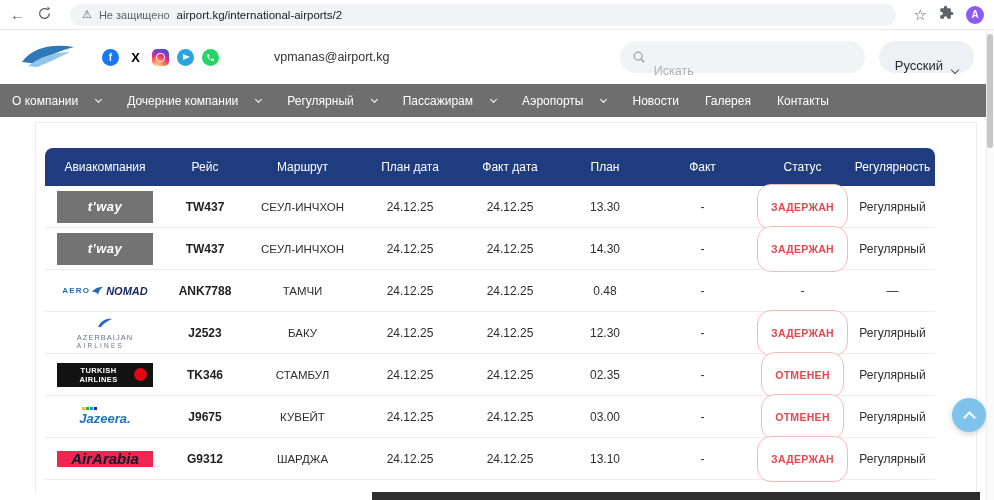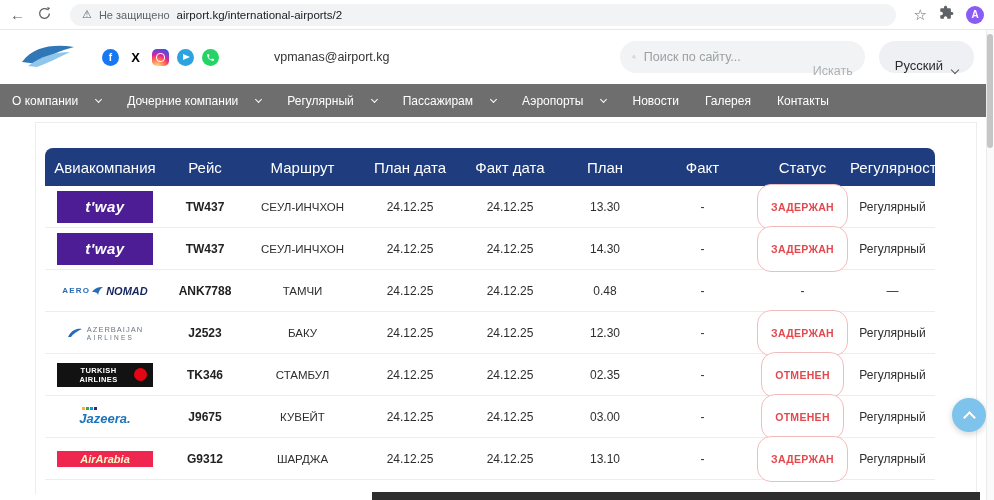--- a/index.html
+++ b/index.html
@@ -54,50 +54,50 @@
   .nav-item { color:#fff; font-size:12px; display:flex; align-items:center; gap:18px; cursor:pointer;
     white-space:nowrap; }
 
   
   .card { margin:5px 16px 0 35px; width:942px; background:#fff;
     border:1px solid #ededed; border-bottom:none; height:372px; padding:25px 0 0 9px; }
   .ftable { width:890px; }
   .thead, .trow { display:grid;
     grid-template-columns:120px 80px 115px 100px 100px 90px 105px 95px 85px;
     align-items:center; text-align:center; }
-  .thead { height:38px; background:#1e3c7e; border-radius:8px 8px 0 0; color:#fff; font-size:15px; }
+  .thead { height:38px; background:#1e3c7e; border-radius:8px 8px 0 0; color:#fff; font-size:12px; }
   .trow { height:42px; border-bottom:1px solid #ededed; font-size:12px; color:#2e2e2e; }
   .cell { overflow:hidden; }
   .flight { font-weight:700; color:#222; }
   .route { font-size:11.5px; }
   .airline-cell { display:flex; justify-content:center; align-items:center; }
   .badge { display:inline-block; padding:16px 13px; border:1.5px solid #f3bcbc; border-radius:14px;
     color:#e2494e; font-weight:700; font-size:10.5px; letter-spacing:.3px; background:#fff; }
 
   
-  .logo-tway { width:96px; height:32px; background:#4c1d95; color:#fff; font-weight:700;
-    font-style:italic; font-size:15px; display:flex; align-items:center; justify-content:center;
+  .logo-tway { width:96px; height:32px; background:#737373; color:#fff; font-weight:700;
+    font-style:italic; font-size:13px; display:flex; align-items:center; justify-content:center;
     letter-spacing:.5px; }
   .logo-aeronomad { display:flex; align-items:center; gap:2px; }
   .an-left { font-size:8px; color:#2a6bb5; letter-spacing:1.2px; font-weight:600; }
   .an-right { font-size:11px; color:#17265e; font-weight:800; font-style:italic; }
-  .logo-az { display:flex; align-items:center; gap:4px; }
+  .logo-az { display:flex; align-items:center; gap:4px;flex-direction:column; }
   .az-text { text-align:left; color:#6a7682; }
   .az-l1 { font-size:7.5px; letter-spacing:1px; }
   .az-l2 { font-size:6.5px; letter-spacing:2.2px; }
   .logo-turkish { width:96px; height:24px; background:#121212; color:#fff; display:flex;
     align-items:center; justify-content:space-between; padding:0 6px; }
   .tk-text { font-size:7.5px; font-weight:700; letter-spacing:.4px; }
   .tk-emblem { width:13px; height:13px; border-radius:50%; background:#e30613; flex:0 0 auto; }
   .logo-jazeera { display:flex; flex-direction:column; align-items:flex-start; }
   .jz-mosaic { display:flex; gap:1px; margin-left:3px; margin-bottom:1px; }
   .jz-sq { width:3px; height:3px; }
   .jz-text { font-size:13px; font-weight:800; font-style:italic; color:#1b74bc; }
-  .logo-airarabia { width:96px; height:16px; background:#ee2650; color:#fef9c3; font-weight:700;
-    font-style:italic; font-size:11px; display:flex; align-items:center; justify-content:center; }
+  .logo-airarabia { width:96px; height:16px; background:#ee2650; color:#0f172a; font-weight:700;
+    font-style:italic; font-size:15px; display:flex; align-items:center; justify-content:center; }
 
   
   .scroll-top { position:absolute; right:8px; bottom:68px; width:34px; height:34px; border-radius:50%;
     background:#7ec3ec; display:flex; align-items:center; justify-content:center; cursor:pointer;
     box-shadow:0 2px 6px rgba(0,0,0,.18); }
   .chev-up { width:9px; height:9px; border-left:2.5px solid #fff; border-top:2.5px solid #fff;
     transform:rotate(45deg); margin-top:4px; }
   .scrollbar-track { position:absolute; right:0; top:30px; bottom:0; width:8px; background:#fafafa;
     border-left:1px solid #ececec; }
   .scrollbar-thumb { position:absolute; right:1px; top:34px; width:6px; height:114px;
@@ -148,21 +148,20 @@
           <path fill="#fff" d="M6.6 10.8c1.4 2.8 3.8 5.1 6.6 6.6l2.2-2.2c.3-.3.7-.4 1-.2 1.1.4 2.4.6 3.6.6.6 0 1 .4 1 1V20c0 .6-.4 1-1 1C10.6 21 3 13.4 3 4c0-.6.4-1 1-1h3.5c.6 0 1 .4 1 1 0 1.3.2 2.5.6 3.6.1.3 0 .7-.2 1l-2.3 2.2z"></path>
         </svg>
     </span>
   </div>
   <span class="email-text">vpmanas@airport.kg</span>
   <div class="search-pill">
     <svg width="14" height="14" viewBox="0 0 16 16">
       <circle cx="7" cy="7" r="4.5" fill="none" stroke="#9aa0a6" stroke-width="1.5"></circle>
       <line x1="10.3" y1="10.3" x2="14" y2="14" stroke="#9aa0a6" stroke-width="1.5"></line>
     </svg>
-    <input class="search-input" placeholder="Поиск по сайту..." style="">
     <button class="search-btn">Искать</button>
   </div>
   <div class="lang-pill">
     <span>Русский</span>
     <span class="chev"></span>
   </div>
 </div>
 
 <div class="main-nav">
   <span class="nav-item">

